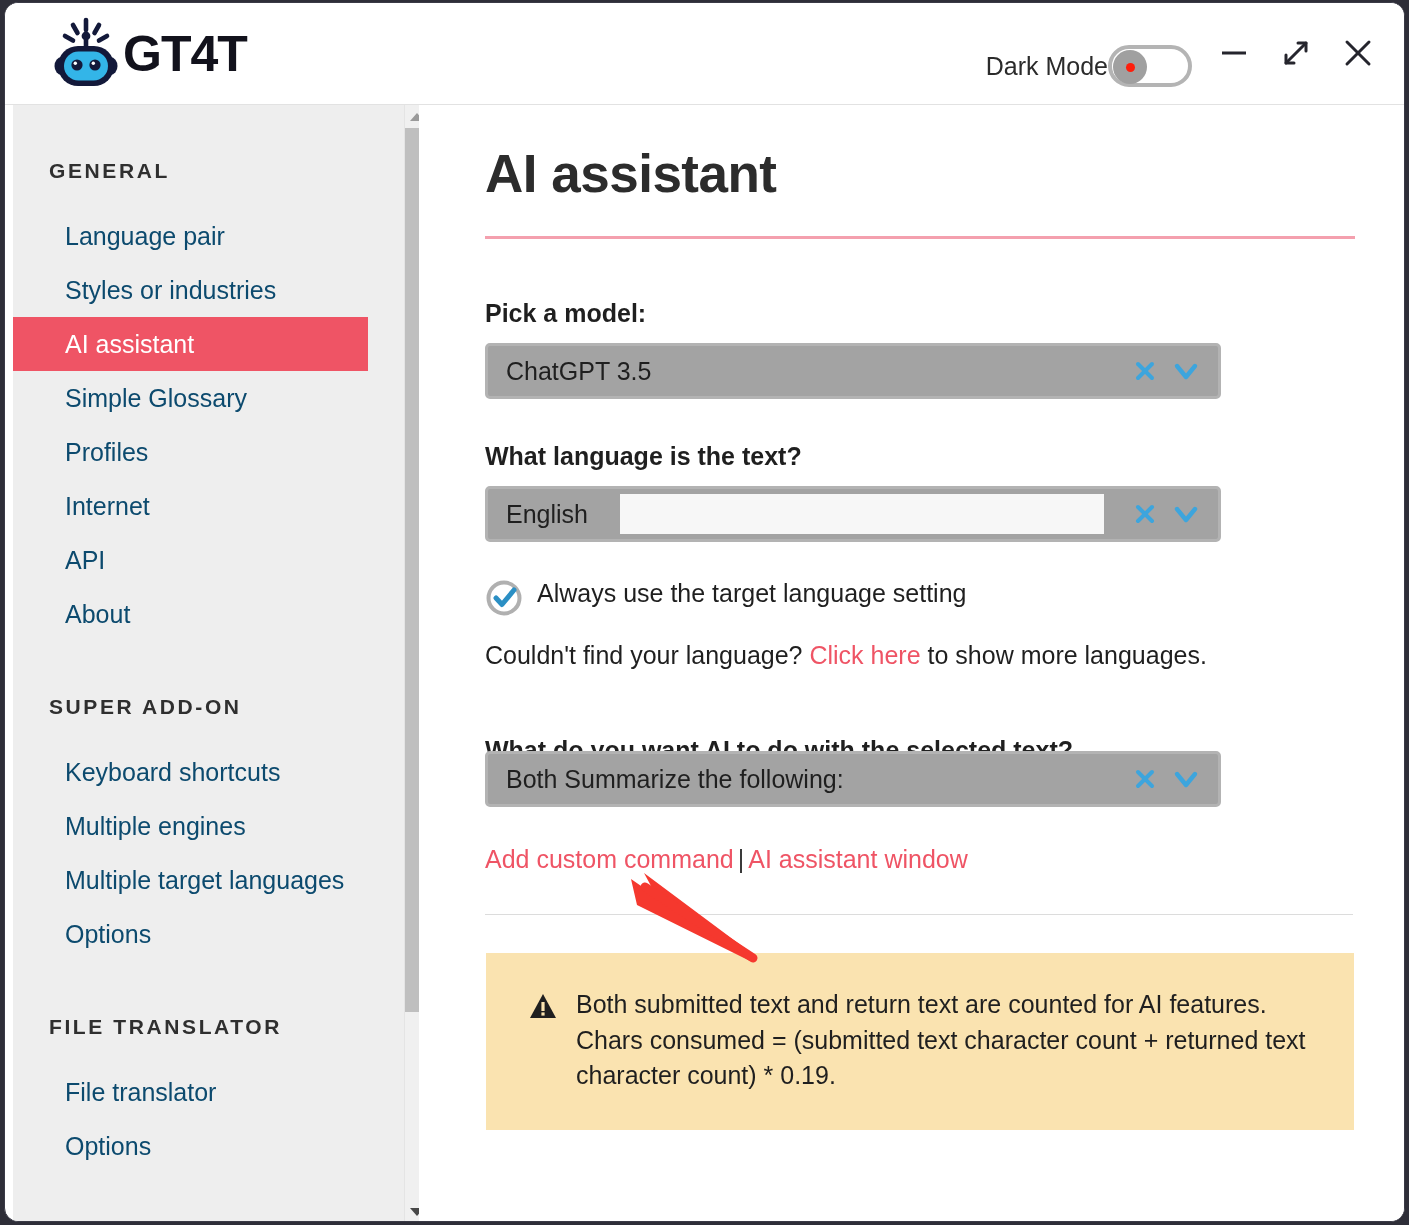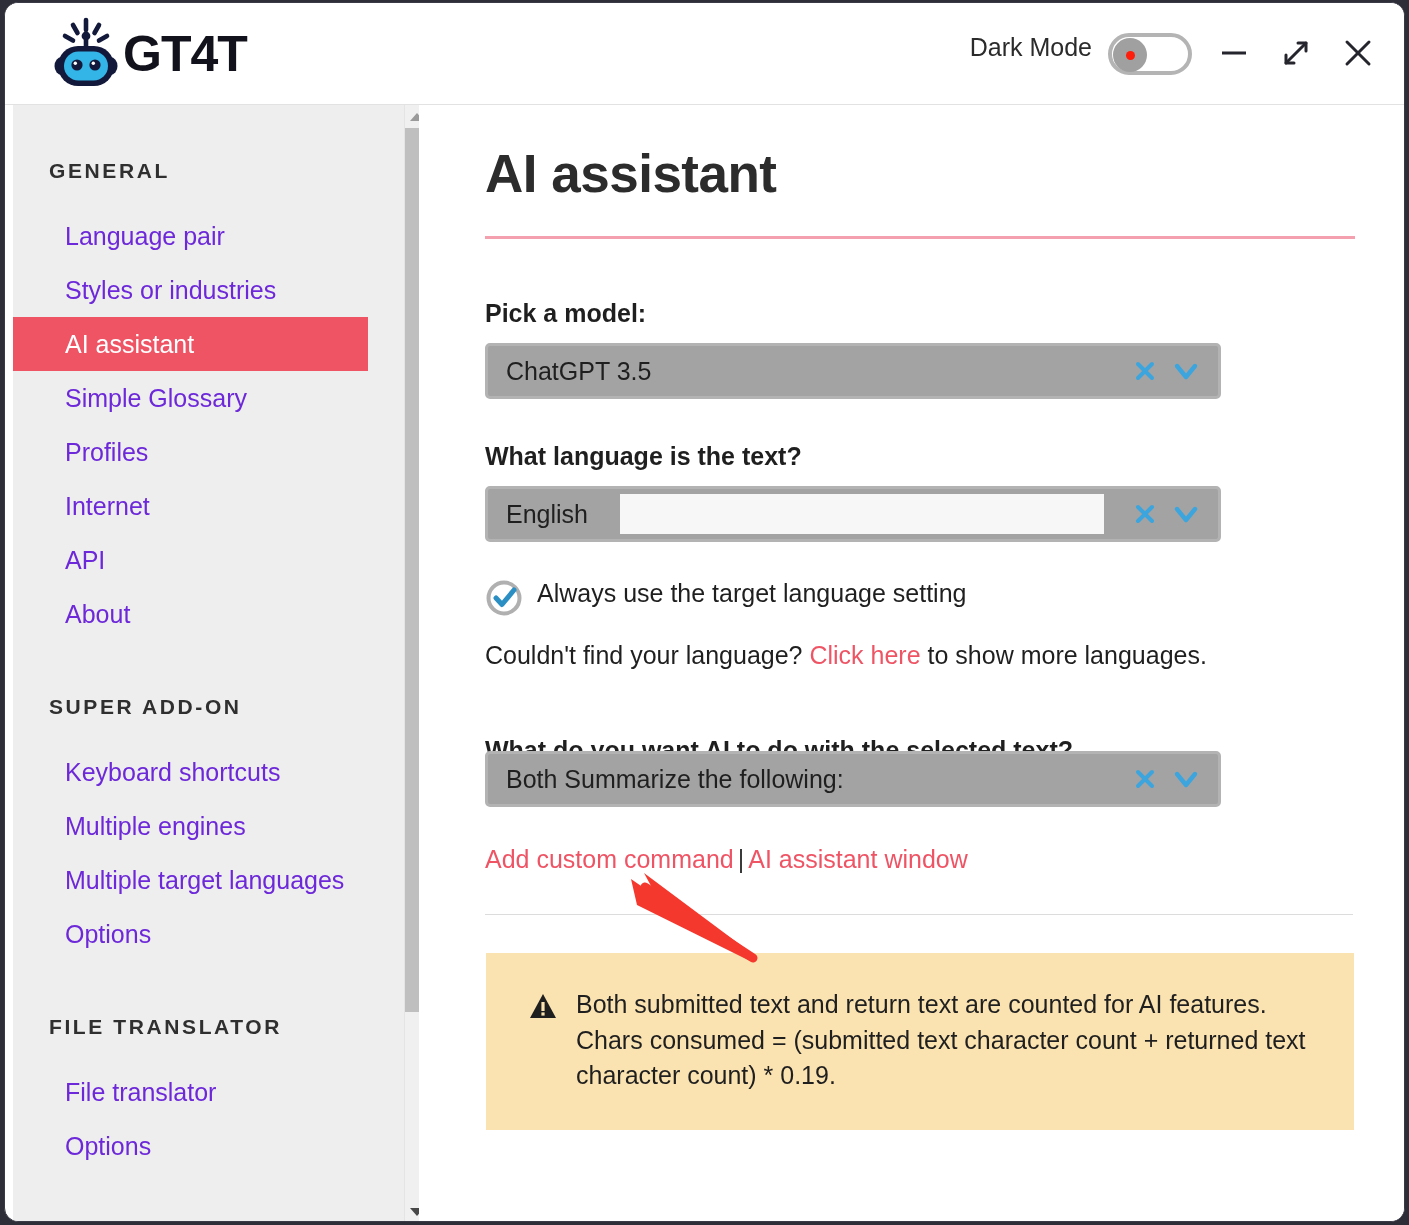--- a/index.html
+++ b/index.html
@@ -33,22 +33,22 @@
     position: absolute; left: 44px; top: 14px;
     display: flex; align-items: center; 
   }
   #brand-logo { width: 74px; height: 74px; display:block; }
   #brand-text {
     font-size: 50px; font-weight: 700; color: #12121c;
     letter-spacing: -1px; line-height: 1;
   }
 
   #darkmode-group {
-    position: absolute; right: 212px; top: 30px;
-    display: flex; align-items: flex-start; gap: 16px;
+    position: absolute; right: 212px; top: 42px;
+    display: flex; align-items: center; 
   }
   #darkmode-label { font-size: 25px; color: #2b2b2b; }
   #darkmode-toggle {
     width: 84px; height: 42px; border-radius: 21px;
     border: 4px solid #b4b4b4; background: #ffffff;
     position: relative; cursor: pointer;
   }
   #darkmode-knob {
     position: absolute; left: 1px; top: 1px;
     width: 34px; height: 34px; border-radius: 50%;
@@ -73,21 +73,21 @@
     width: 414px; height: 1118px;
     background: #eeeeee;
     overflow: hidden;
   }
   .nav-group { margin: 0; }
   .nav-head {
     font-size: 21px; font-weight: 700; color: #2f2f2f;
     letter-spacing: 2.6px; padding: 0 0 0 36px;
   }
   .nav-item {
-    font-size: 25px; color: #6d28d9;
+    font-size: 25px; color: #0c4a6e;
     padding: 0 0 0 52px;
     height: 54px; line-height: 54px;
     cursor: pointer;
     white-space: nowrap;
   }
   .nav-item.active {
     background: #ef5465; color: #ffffff;
     width: 355px;
   }
 

